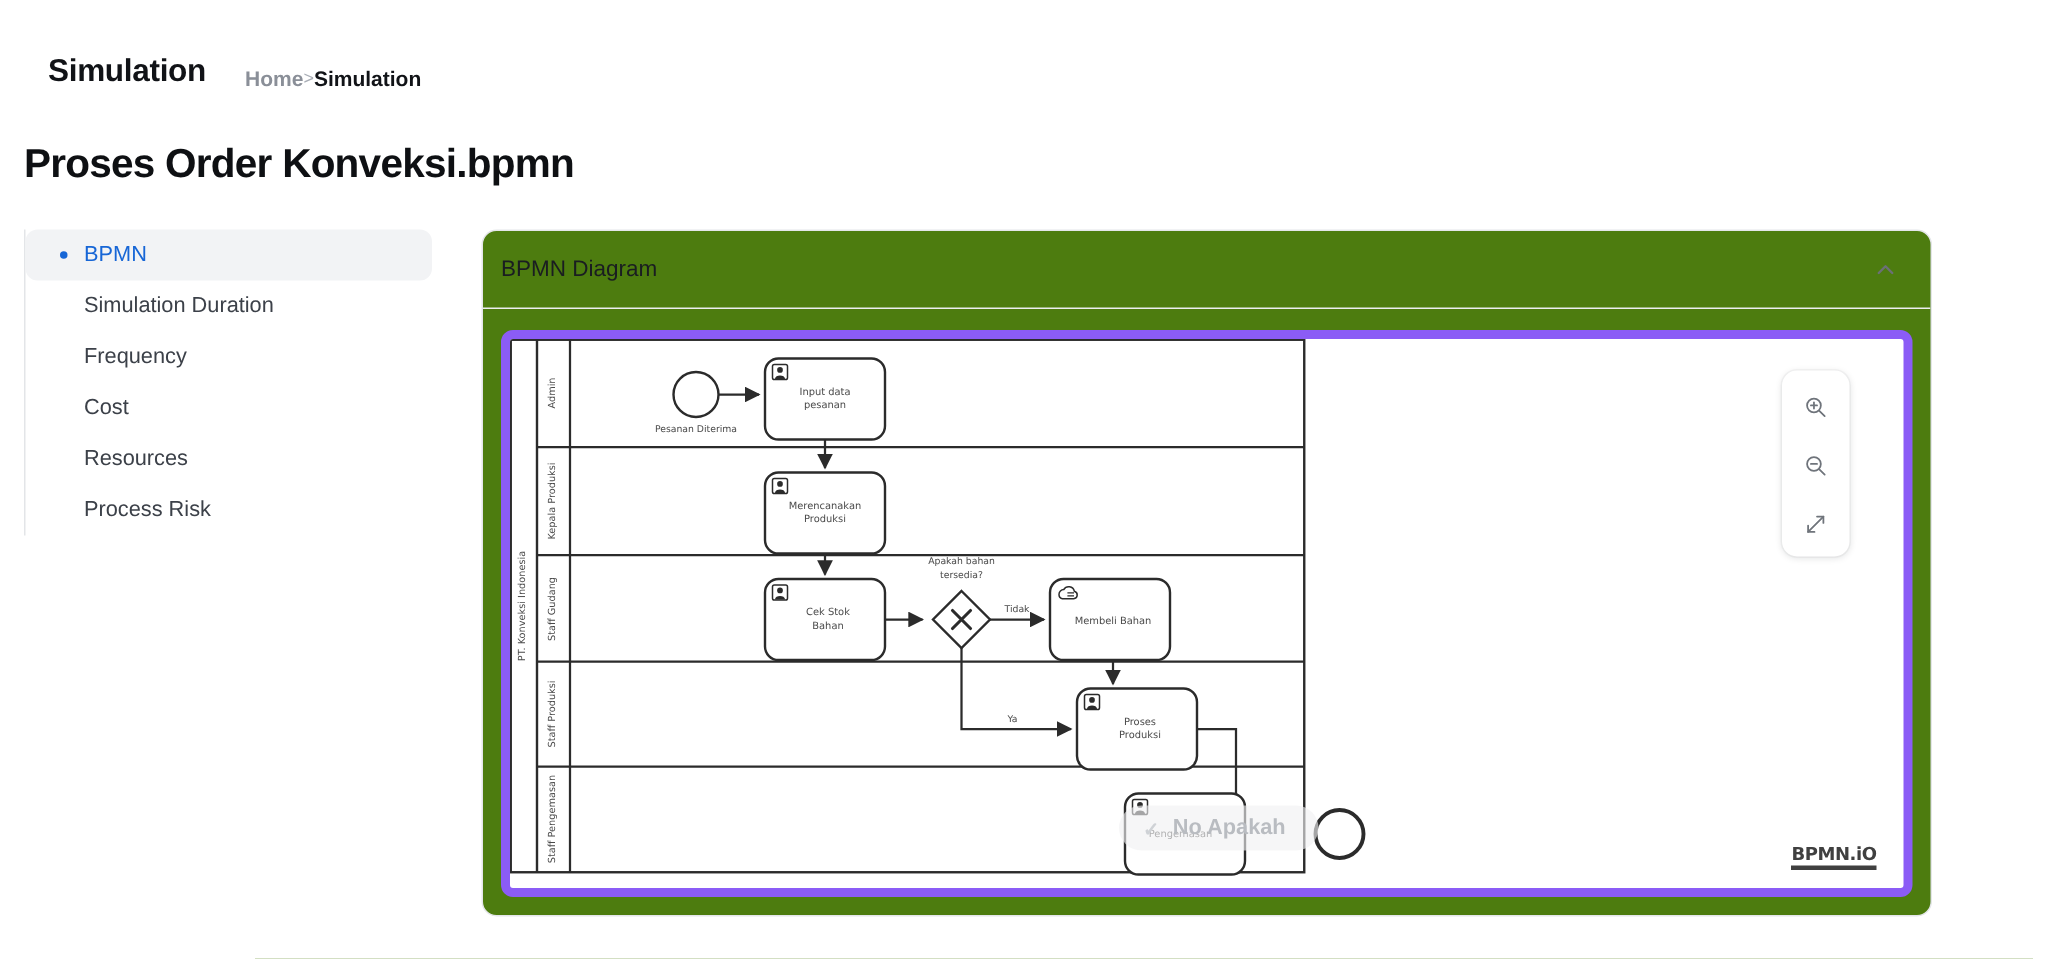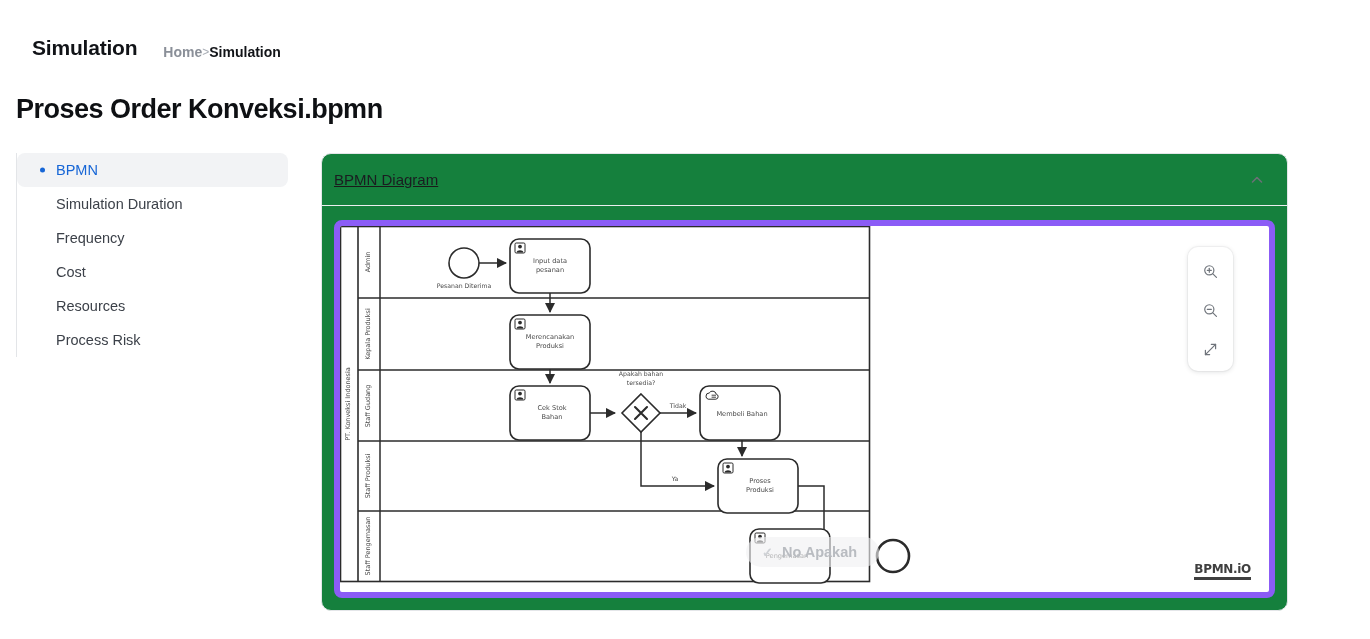--- a/index.html
+++ b/index.html
@@ -79,23 +79,22 @@
     transform: translateY(-50%);
   }
   .nav-list { display: flex; flex-direction: column; gap: 0; }
   .nav-list .nav-item { height: 34px; margin-bottom: 0; }
 
   
   .main { flex: 1; padding-right: 82px; padding-left: 33px; }
   .card {
     border: 1px solid #e4e6e9;
     border-radius: 10px;
-    background: #15803d;
+    background: #4d7c0f;
     overflow: hidden;
-    text-decoration: underline;
   }
   .card-head {
     height: 52px;
     display: flex;
     align-items: center;
     justify-content: space-between;
     padding: 0 22px 0 12px;
     border-bottom: 1px solid #eceef0;
   }
   .card-head-title { font-size: 15px; color: #1a1d21; }

